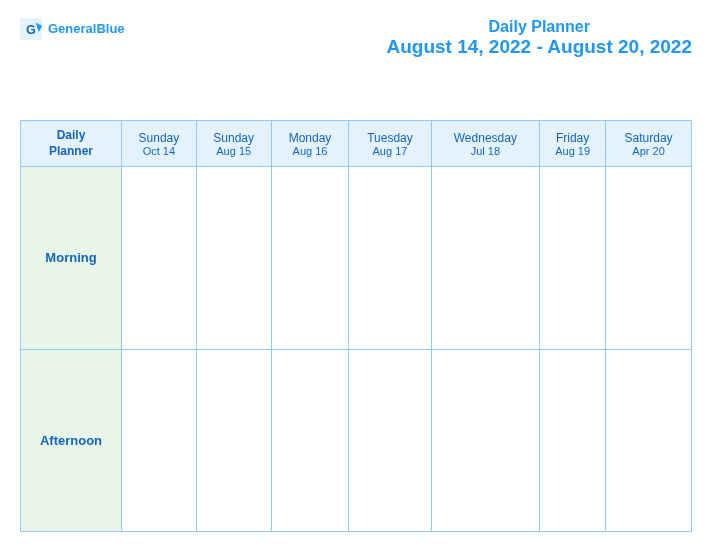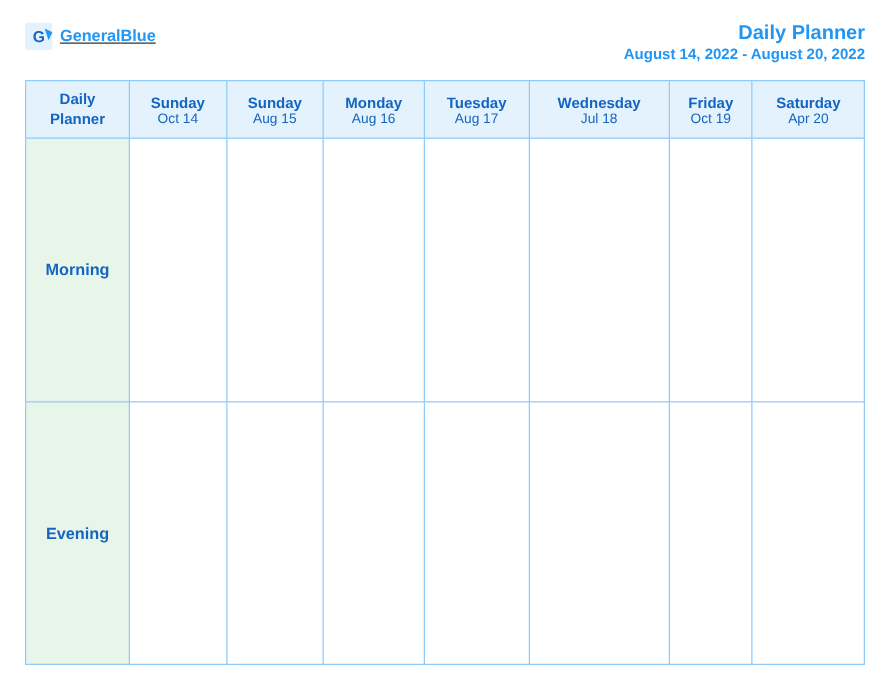--- a/index.html
+++ b/index.html
@@ -32,96 +32,96 @@
       display: flex;
       align-items: center;
       gap: 4px;
     }
 
     .logo-text {
       font-size: 13px;
       color: #333;
       font-weight: normal;
       line-height: 1.2;
-      text-decoration: underline;
     }
 
     .logo-text span {
       color: #2196F3;
       font-weight: bold;
     }
 
     .logo-icon {
       width: 22px;
       height: 22px;
       margin-right: 2px;
     }
 
     .title-area {
-      text-align: right;
+      text-align: center;
     }
 
     .title-area .main-title {
       font-size: 16px;
       color: #2196F3;
       font-weight: bold;
     }
 
     .title-area .date-range {
-      font-size: 12px;
+      font-size: 19px;
       color: #2196F3;
       font-weight: bold;
     }
 
     .calendar-table {
       width: 100%;
       flex: 1;
       border-collapse: collapse;
       border: 1.5px solid #90CAF9;
+      margin-top: 48px;
     }
 
     .calendar-table th, .calendar-table td {
       border: 1px solid #90CAF9;
       text-align: center;
       vertical-align: middle;
     }
 
     .header-row th {
       background: #E3F2FD;
       padding: 6px 4px;
       font-size: 11px;
       color: #1565C0;
       font-weight: bold;
       height: 46px;
     }
 
     .header-row th .day-name {
       display: block;
       font-size: 12px;
-      font-weight: bold;
+      font-weight: normal;
       color: #1565C0;
     }
 
     .header-row th .day-date {
       display: block;
       font-size: 11px;
       font-weight: normal;
       color: #1565C0;
     }
 
     .header-row th.label-cell {
       font-size: 12px;
       font-weight: bold;
       color: #1565C0;
       line-height: 1.3;
     }
 
     .time-cell {
       background: #E8F5E9;
-      width: 83px;
+      width: 101px;
       font-size: 13px;
       font-weight: bold;
       color: #1565C0;
       padding: 20px 4px;
       height: 120px;
       vertical-align: middle;
     }
 
     .day-cell {
       background: #fff;
@@ -172,41 +172,41 @@
         <th>
           <span class="day-name">Tuesday</span>
           <span class="day-date">Aug 17</span>
         </th>
         <th>
           <span class="day-name">Wednesday</span>
           <span class="day-date">Jul 18</span>
         </th>
         <th>
           <span class="day-name">Friday</span>
-          <span class="day-date">Oct 19</span>
+          <span class="day-date">Aug 19</span>
         </th>
         <th>
           <span class="day-name">Saturday</span>
           <span class="day-date">Apr 20</span>
         </th>
       </tr>
     </thead>
     <tbody>
       <tr>
         <td class="time-cell">Morning</td>
         <td class="day-cell"></td>
         <td class="day-cell"></td>
         <td class="day-cell"></td>
         <td class="day-cell"></td>
         <td class="day-cell"></td>
         <td class="day-cell"></td>
         <td class="day-cell"></td>
       </tr>
       <tr>
-        <td class="time-cell">Evening</td>
+        <td class="time-cell">Afternoon</td>
         <td class="day-cell"></td>
         <td class="day-cell"></td>
         <td class="day-cell"></td>
         <td class="day-cell"></td>
         <td class="day-cell"></td>
         <td class="day-cell"></td>
         <td class="day-cell"></td>
       </tr>
     </tbody>
   </table>

